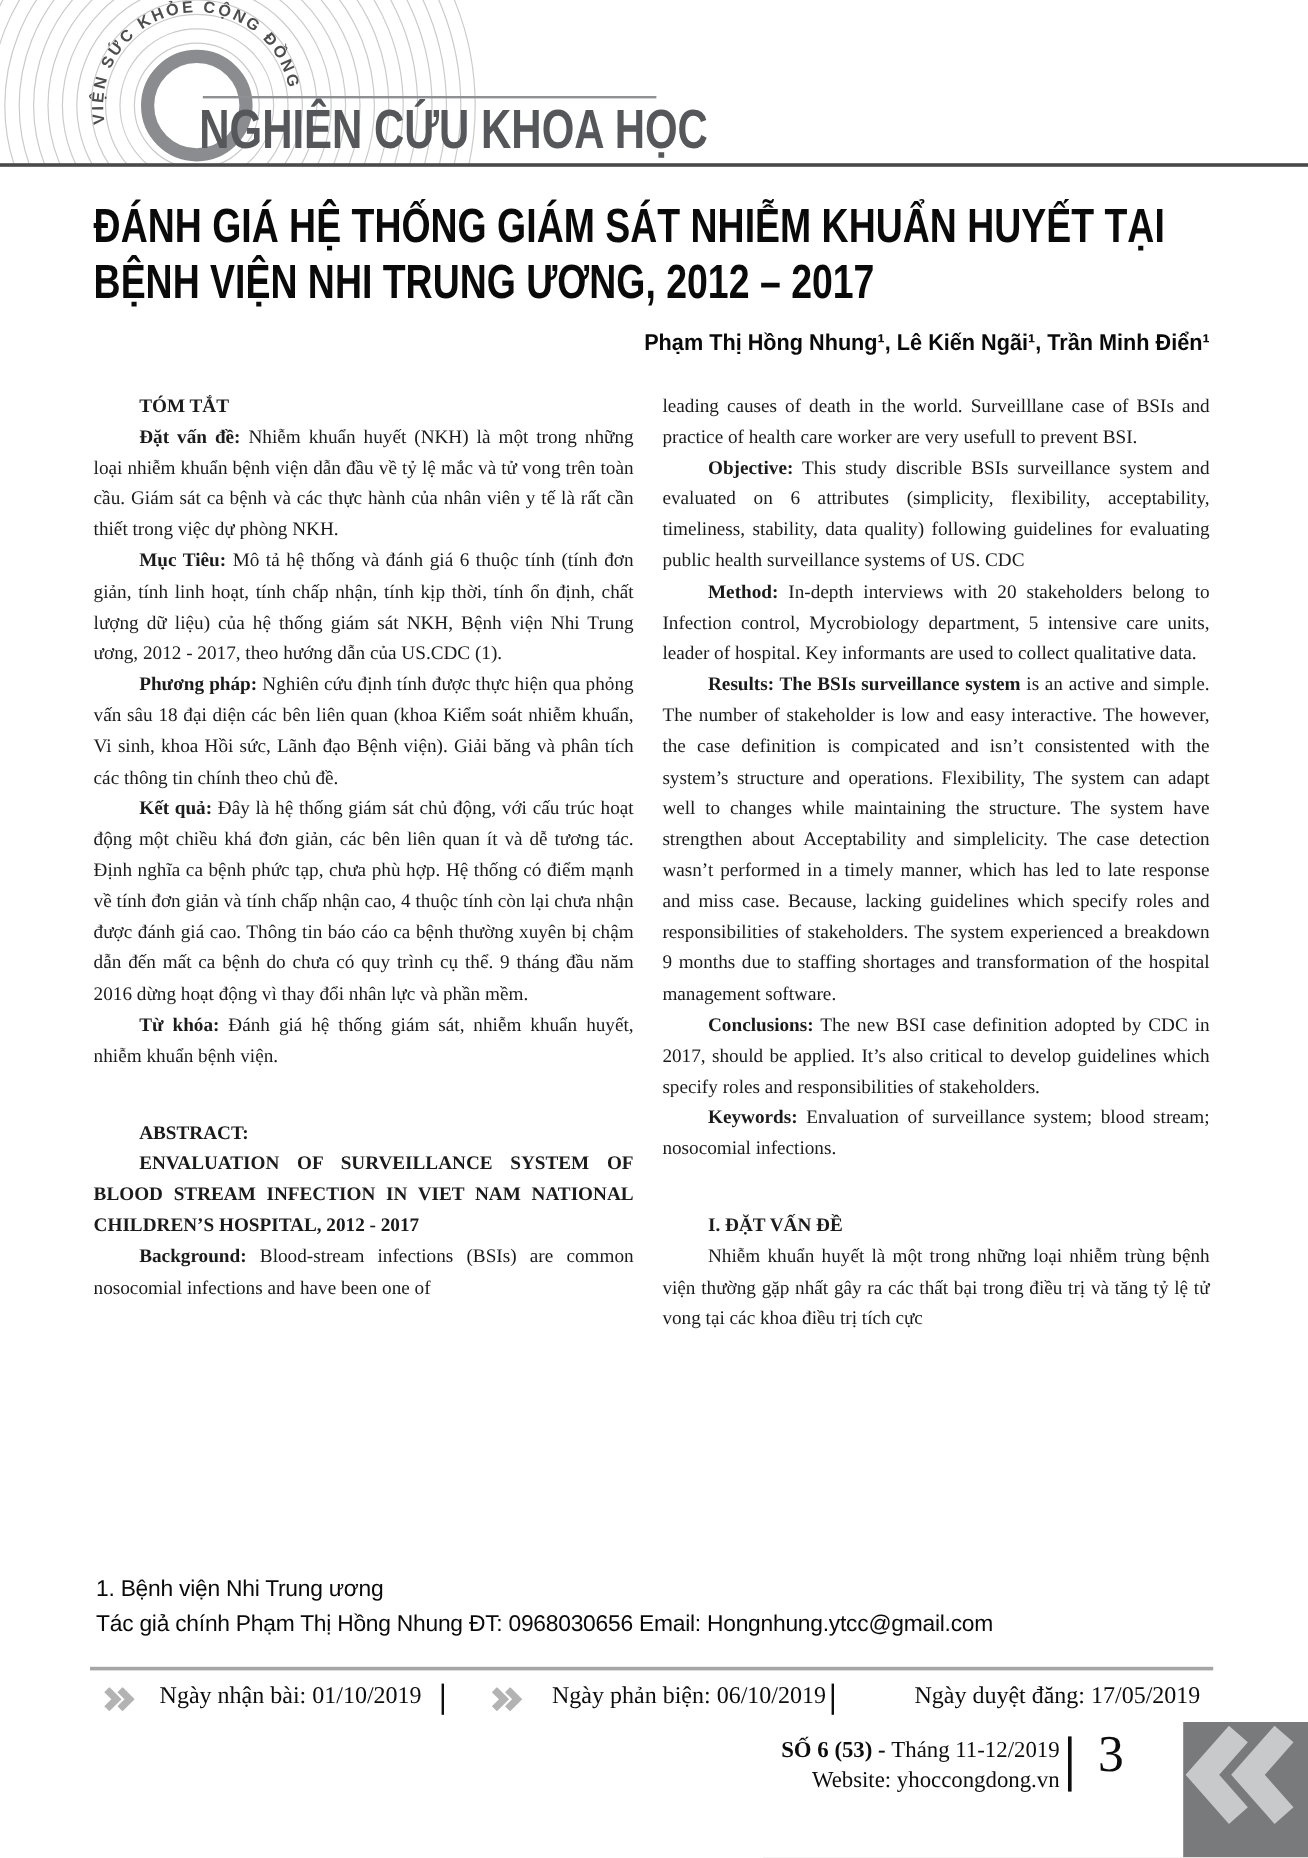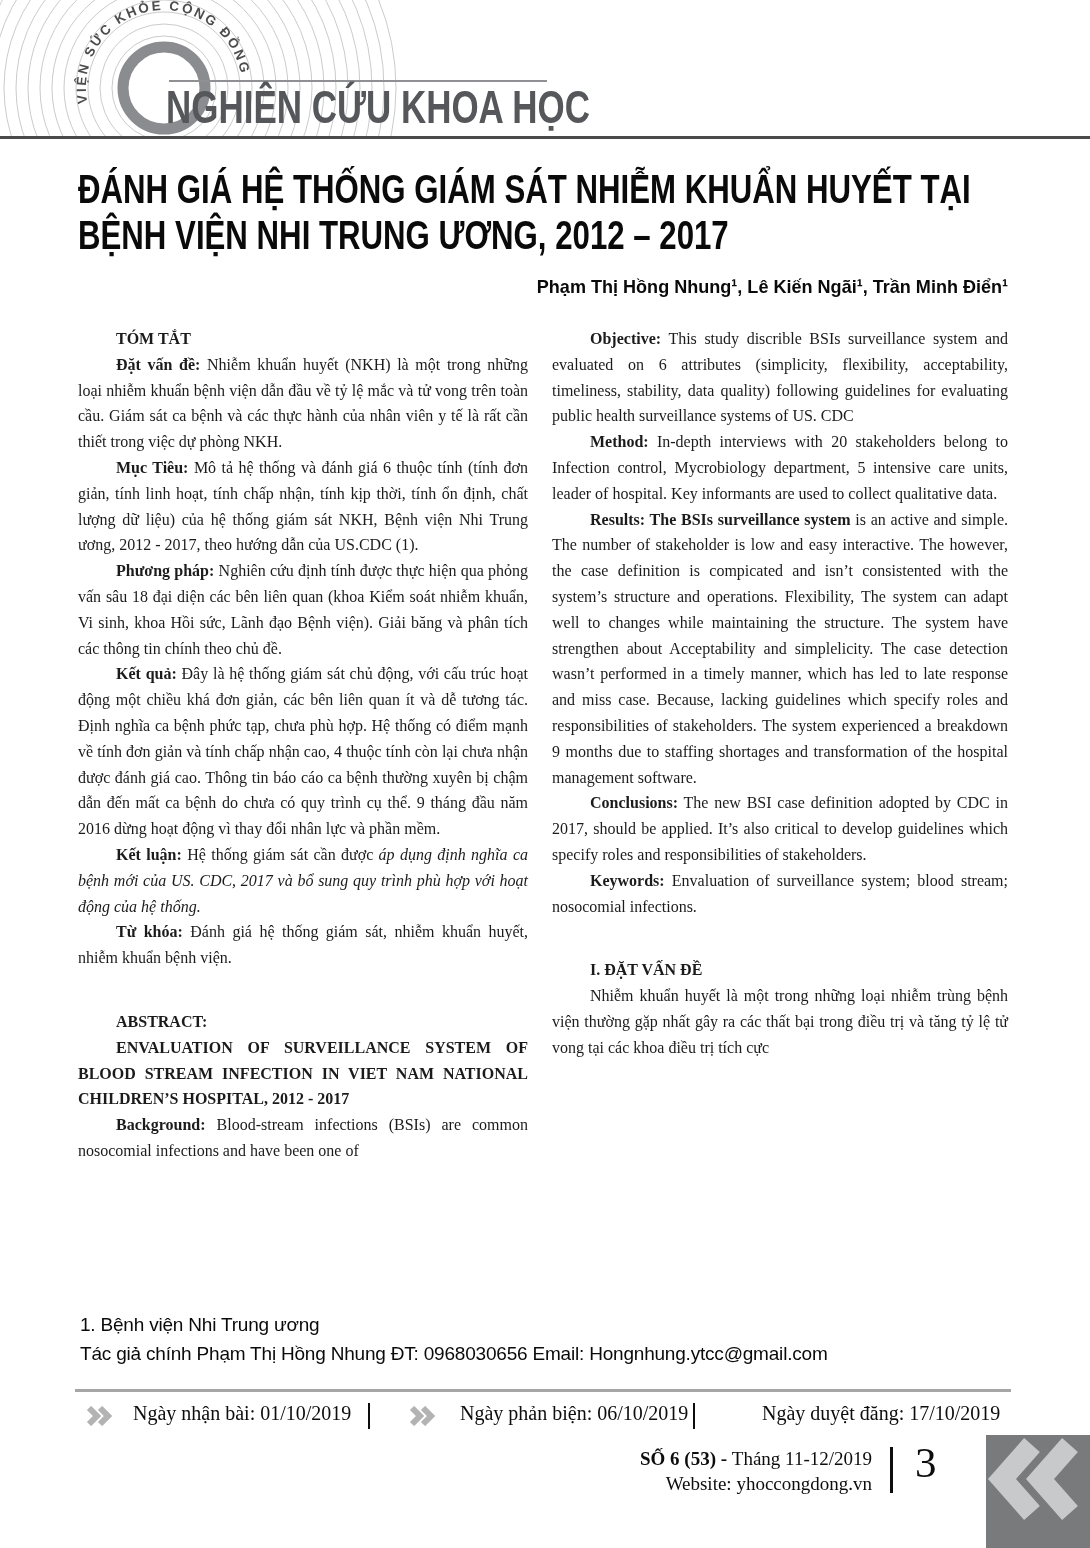--- a/index.html
+++ b/index.html
@@ -54,21 +54,21 @@
   .footer-sep { position:absolute; left:75px; top:1389px; width:936px; height:3px; background:#a6a6a6; }
 
   
   .dates-row { position:absolute; left:0; top:1402px; width:1090px; height:28px; font-size:20px; color:#0d0d0d;padding-left:36px; }
   .dates-row .abs { position:absolute; white-space:nowrap; }
   .vbar { position:absolute; width:2px; height:26px; background:#0d0d0d; top:1px; }
   .chevron-right-icon { position:absolute; top:4px; }
 
   
   .issue {
-    position:absolute; right:218px; top:1446px; text-align:right;
+    position:absolute; right:207px; top:1446px; text-align:right;
     font-size:19px; line-height:25px; color:#0d0d0d; white-space:nowrap;
   }
   .issue-bar { position:absolute; left:890px; top:1447px; width:3px; height:46px; background:#0d0d0d; }
   .page-number { position:absolute; left:915px; top:1438px; font-size:43px; color:#0d0d0d; }
 
   
   .corner-square { position:absolute; left:986px; top:1435px; width:104px; height:113px; background:#797a7c; }
 </style>
 </head>
 <body>
@@ -111,28 +111,28 @@
     <div>BỆNH VIỆN NHI TRUNG ƯƠNG, 2012 – 2017</div>
   </div>
   <div class="authors">Phạm Thị Hồng Nhung¹, Lê Kiến Ngãi¹, Trần Minh Điển¹</div>
 
   <div class="col col-left">
     <p class="heading">TÓM TẮT</p>
     <p class="para"><span class="b">Đặt vấn đề:</span> <span>Nhiễm khuẩn huyết (NKH) là một trong những loại nhiễm khuẩn bệnh viện dẫn đầu về tỷ lệ mắc và tử vong trên toàn cầu. Giám sát ca bệnh và các thực hành của nhân viên y tế là rất cần thiết trong việc dự phòng NKH.</span></p>
     <p class="para"><span class="b">Mục Tiêu:</span> <span>Mô tả hệ thống và đánh giá 6 thuộc tính (tính đơn giản, tính linh hoạt, tính chấp nhận, tính kịp thời, tính ổn định, chất lượng dữ liệu) của hệ thống giám sát NKH, Bệnh viện Nhi Trung ương, 2012 - 2017, theo hướng dẫn của US.CDC (1).</span></p>
     <p class="para"><span class="b">Phương pháp:</span> <span>Nghiên cứu định tính được thực hiện qua phỏng vấn sâu 18 đại diện các bên liên quan (khoa Kiểm soát nhiễm khuẩn, Vi sinh, khoa Hồi sức, Lãnh đạo Bệnh viện). Giải băng và phân tích các thông tin chính theo chủ đề.</span></p>
     <p class="para"><span class="b">Kết quả:</span> <span>Đây là hệ thống giám sát chủ động, với cấu trúc hoạt động một chiều khá đơn giản, các bên liên quan ít và dễ tương tác. Định nghĩa ca bệnh phức tạp, chưa phù hợp. Hệ thống có điểm mạnh về tính đơn giản và tính chấp nhận cao, 4 thuộc tính còn lại chưa nhận được đánh giá cao. Thông tin báo cáo ca bệnh thường xuyên bị chậm dẫn đến mất ca bệnh do chưa có quy trình cụ thể. 9 tháng đầu năm 2016 dừng hoạt động vì thay đổi nhân lực và phần mềm.</span></p>
-    <p class="para"><span class="b">Kết luận:</span> <span>Hệ thống giám sát cần được</span> <span class="i">áp dụng định nghĩa ca bệnh</span> <span class="i">mới của US. CDC, 2017 và bổ sung quy trình phù hợp với hoạt động của hệ thống.</span></p>
     <p class="para"><span class="b">Từ khóa:</span> <span>Đánh giá hệ thống giám sát, nhiễm khuẩn huyết, nhiễm khuẩn bệnh viện.</span></p>
     <p class="heading gap-top">ABSTRACT:</p>
     <p class="para b">ENVALUATION OF SURVEILLANCE SYSTEM OF BLOOD STREAM INFECTION IN VIET NAM NATIONAL CHILDREN’S HOSPITAL, 2012 - 2017</p>
     <p class="para"><span class="b">Background:</span> <span>Blood-stream infections (BSIs) are common nosocomial infections and have been one of</span></p>
   </div>
 
   <div class="col col-right">
+    <p>leading causes of death in the world. Surveilllane case of BSIs and practice of health care worker are very usefull to prevent BSI.</p>
     <p class="para"><span class="b">Objective:</span> <span>This study discrible BSIs surveillance system and evaluated on 6 attributes (simplicity, flexibility, acceptability, timeliness, stability, data quality) following guidelines for evaluating public health surveillance systems of US. CDC</span></p>
     <p class="para"><span class="b">Method:</span> <span>In-depth interviews with 20 stakeholders belong to Infection control, Mycrobiology department, 5 intensive care units, leader of hospital. Key informants are used to collect qualitative data.</span></p>
     <p class="para"><span class="b">Results: The BSIs surveillance system</span> <span>is an active and simple. The number of stakeholder is low and easy interactive. The however, the case definition is compicated and isn’t consistented with the system’s structure and operations. Flexibility, The system can adapt well to changes while maintaining the structure. The system have strengthen about Acceptability and simplelicity. The case detection wasn’t performed in a timely manner, which has led to late response and miss case. Because, lacking guidelines which specify roles and responsibilities of stakeholders. The system experienced a breakdown 9 months due to staffing shortages and transformation of the hospital management software.</span></p>
     <p class="para"><span class="b">Conclusions:</span> <span>The new BSI case definition adopted by CDC in 2017, should be applied. It’s also critical to develop guidelines which specify roles and responsibilities of stakeholders.</span></p>
     <p class="para"><span class="b">Keywords:</span> <span>Envaluation of surveillance system; blood stream; nosocomial infections.</span></p>
     <p class="heading gap-top">I. ĐẶT VẤN ĐỀ</p>
     <p class="para">Nhiễm khuẩn huyết là một trong những loại nhiễm trùng bệnh viện thường gặp nhất gây ra các thất bại trong điều trị và tăng tỷ lệ tử vong tại các khoa điều trị tích cực</p>
   </div>
 
   <div class="footnote">
@@ -148,21 +148,21 @@
       <polyline points="15,2 23,10 15,18" fill="none" stroke="#b3b3b3" stroke-width="6"></polyline>
     </svg>
     <div class="abs" style="left:133px">Ngày nhận bài: 01/10/2019</div>
     <div class="vbar" style="left:368px"></div>
     <svg class="chevron-right-icon" style="left:408px" width="28" height="20" viewBox="0 0 28 20">
       <polyline points="4,2 12,10 4,18" fill="none" stroke="#b3b3b3" stroke-width="6"></polyline>
       <polyline points="15,2 23,10 15,18" fill="none" stroke="#b3b3b3" stroke-width="6"></polyline>
     </svg>
     <div class="abs" style="left:460px">Ngày phản biện: 06/10/2019</div>
     <div class="vbar" style="left:693px"></div>
-    <div class="abs" style="left:762px">Ngày duyệt đăng: 17/10/2019</div>
+    <div class="abs" style="left:762px">Ngày duyệt đăng: 17/05/2019</div>
   </div>
 
   <div class="issue">
     <div><span class="b">SỐ 6 (53) - </span><span>Tháng 11-12/2019</span></div>
     <div>Website: yhoccongdong.vn</div>
   </div>
   <div class="issue-bar"></div>
   <div class="page-number">3</div>
 
   <div class="corner-square">

